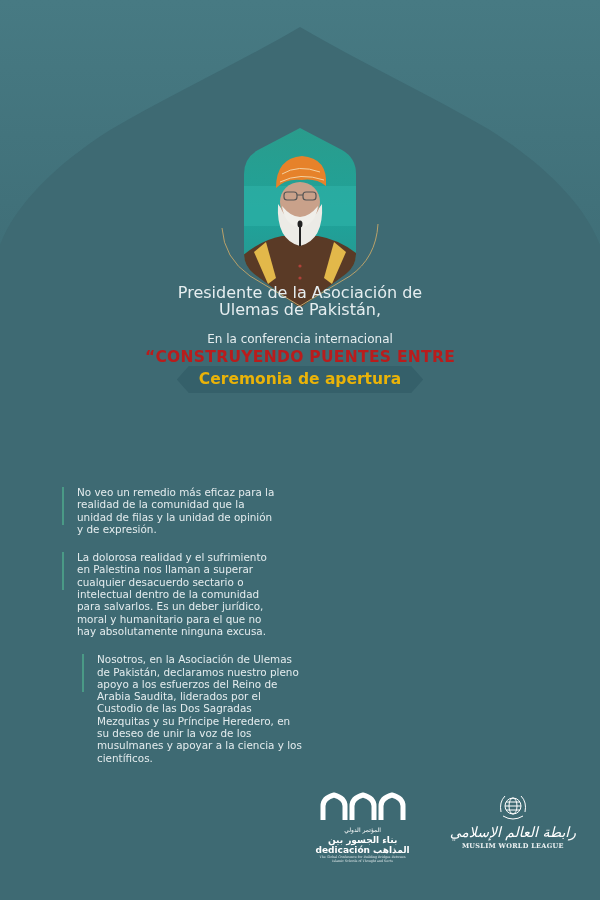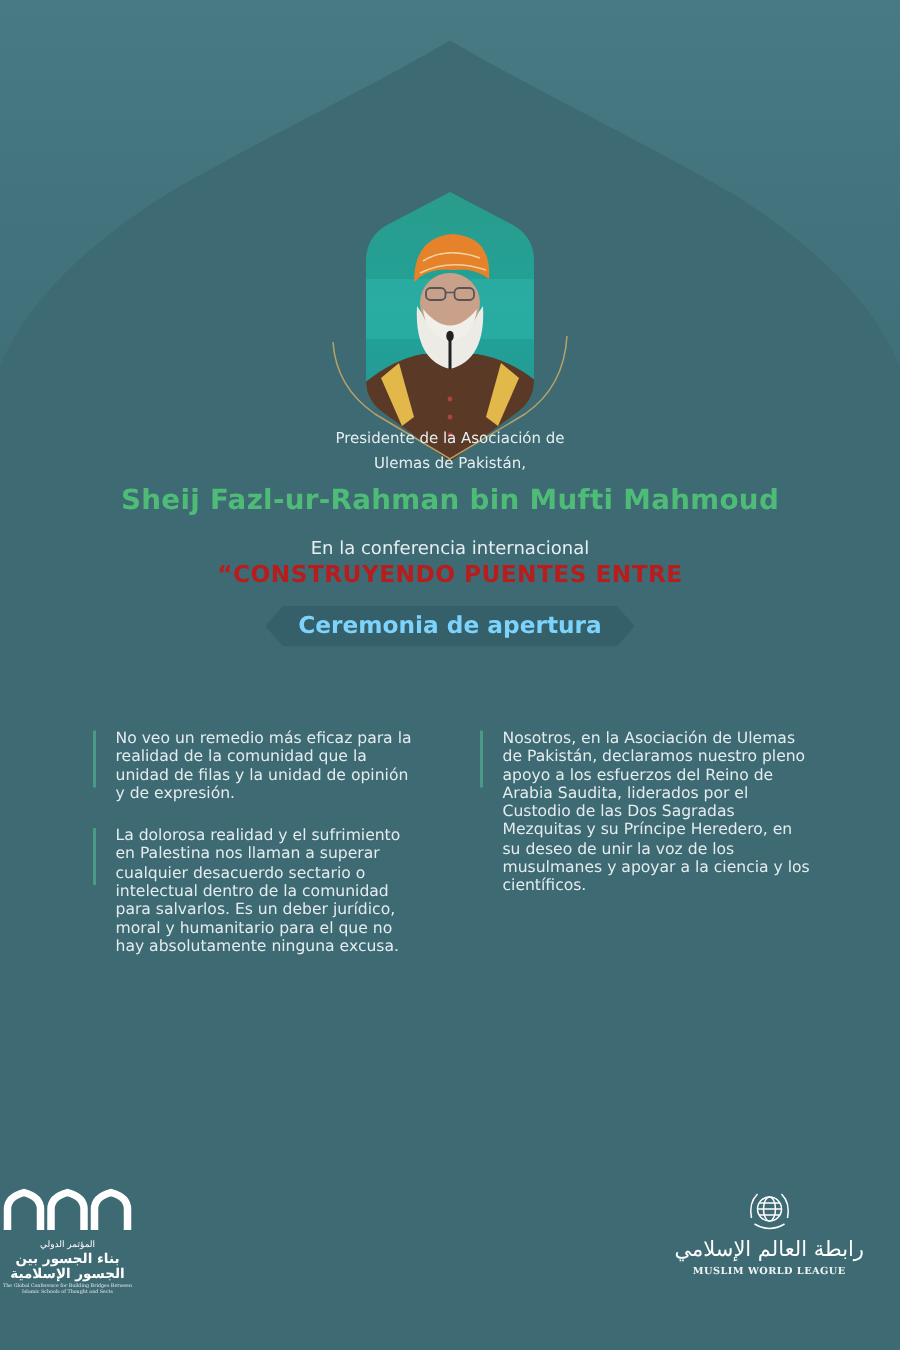--- a/index.html
+++ b/index.html
@@ -23,21 +23,21 @@
       z-index: 1;
     }
     .header {
       position: absolute;
       left: 0; top: 284px;
       width: 600px;
       text-align: center;
       z-index: 2;
     }
     .subtitle {
-      font-size: 10px;
+      font-size: 16px;
       line-height: 17px;
       color: #e6eef0;
     }
     .name {
       margin-top: 5px;
       font-size: 18.5px;
       font-weight: bold;
       color: #4ebc76;
       letter-spacing: 0.2px;
     }
@@ -49,35 +49,36 @@
     .conf-title {
       margin-top: 2px;
       font-size: 15.5px;
       line-height: 18px;
       font-weight: bold;
       color: #b91c1c;
       letter-spacing: 0.3px;
     }
     .badge {
       display: inline-block;
-      margin-top: 12px;
+      margin-top: 0;
       padding: 4px 22px 5px;
       font-size: 15.5px;
       font-weight: bold;
-      color: #7dd3fc;
+      color: #eab308;
       background: #35606a;
       clip-path: polygon(12px 0, calc(100% - 12px) 0, 100% 50%, calc(100% - 12px) 100%, 12px 100%, 0 50%);
     }
     .columns {
       position: absolute;
       left: 62px; top: 486px;
       width: 480px;
       display: flex;
       justify-content: space-between;
       z-index: 2;
+      flex-direction: column;
     }
     .col { width: 218px; }
     .col.right { width: 222px; margin-left: 20px; }
     .para {
       position: relative;
       padding-left: 15px;
       font-size: 10.4px;
       line-height: 12.3px;
       color: #e4ecee;
       margin-bottom: 16px;
@@ -89,21 +90,21 @@
       width: 2px;
       height: 38px;
       background: #4a9a86;
     }
     .col.right .para { margin-bottom: 24px; }
     .logos {
       position: absolute;
       left: 0; top: 792px;
       width: 576px;
       display: flex;
-      justify-content: space-between;
+      justify-content: flex-end;
       gap: 40px;
       z-index: 2;
     }
     .logo { display: flex; flex-direction: column; align-items: center; }
     .logo-arabic {
       font-size: 9px;
       font-weight: bold;
       color: #ffffff;
       line-height: 10px;
       text-align: right;
@@ -116,20 +117,21 @@
       line-height: 4px;
       text-align: center;
       width: 86px;
     }
     .mwl-arabic {
       margin-top: 2px;
       font-size: 14px;
       color: #ffffff;
       direction: rtl;
       font-family: "DejaVu Serif", serif;
+      font-style: italic;
     }
     .mwl-en {
       font-family: "DejaVu Serif", serif;
       font-size: 6.5px;
       font-weight: bold;
       color: #f0f4f5;
       letter-spacing: 0.3px;
       margin-top: 2px;
     }
   </style>
@@ -180,21 +182,20 @@
       <ellipse cx="80" cy="96" rx="2.5" ry="3.5" fill="#222"></ellipse>
     </g>
 
     <path d="M2 100 Q 4 130 30 148 L 80 178 L 130 148 Q 156 130 158 96" fill="none" stroke="#b9a16a" stroke-width="1"></path>
   </svg>
 </div>
 
 <div class="header">
   <div class="subtitle">Presidente de la Asociación de</div>
   <div class="subtitle">Ulemas de Pakistán,</div>
-  <div class="name">Sheij Fazl-ur-Rahman bin Mufti Mahmoud</div>
   <div class="conf-intro">En la conferencia internacional</div>
   <div class="conf-title">“CONSTRUYENDO PUENTES ENTRE</div>
   <div class="badge">Ceremonia de apertura</div>
 </div>
 
 <div class="columns">
   <div class="col left">
     <p class="para">No veo un remedio más eficaz para la realidad de la comunidad que la unidad de filas y la unidad de opinión y de expresión.</p>
     <p class="para">La dolorosa realidad y el sufrimiento en Palestina nos llaman a superar cualquier desacuerdo sectario o intelectual dentro de la comunidad para salvarlos. Es un deber jurídico, moral y humanitario para el que no hay absolutamente ninguna excusa.</p>
   </div>
@@ -207,21 +208,21 @@
   <div class="logo">
     <svg width="90" height="30" viewBox="0 0 90 30" xmlns="http://www.w3.org/2000/svg">
       <g fill="none" stroke="#ffffff" stroke-width="5" stroke-linejoin="round">
         <path d="M5 28 L5 14 Q 5 6 16 3 Q 27 6 27 14 L27 28"></path>
         <path d="M34 28 L34 14 Q 34 6 45 3 Q 56 6 56 14 L56 28"></path>
         <path d="M63 28 L63 14 Q 63 6 74 3 Q 85 6 85 14 L85 28"></path>
       </g>
     </svg>
     <div class="logo-arabic" style="font-size:6px;font-weight:normal;margin-top:3px;">المؤتمر الدولي</div>
     <div class="logo-arabic">بناء الجسور بين</div>
-    <div class="logo-arabic">الجسور الإسلامية</div>
+    <div class="logo-arabic">المذاهب dedicación</div>
     <div class="logo-small">The Global Conference for Building Bridges Between Islamic Schools of Thought and Sects</div>
   </div>
   <div class="logo">
     <svg width="36" height="30" viewBox="0 0 36 30" xmlns="http://www.w3.org/2000/svg">
       <g fill="none" stroke="#ffffff" stroke-width="1">
         <circle cx="18" cy="14" r="8"></circle>
         <ellipse cx="18" cy="14" rx="4" ry="8"></ellipse>
         <line x1="10" y1="14" x2="26" y2="14"></line>
         <line x1="11" y1="10" x2="25" y2="10"></line>
         <line x1="11" y1="18" x2="25" y2="18"></line>

